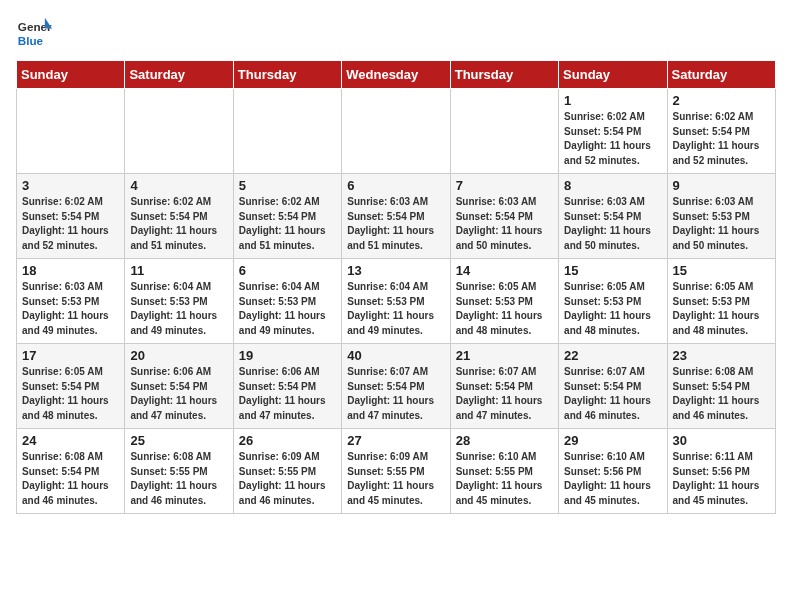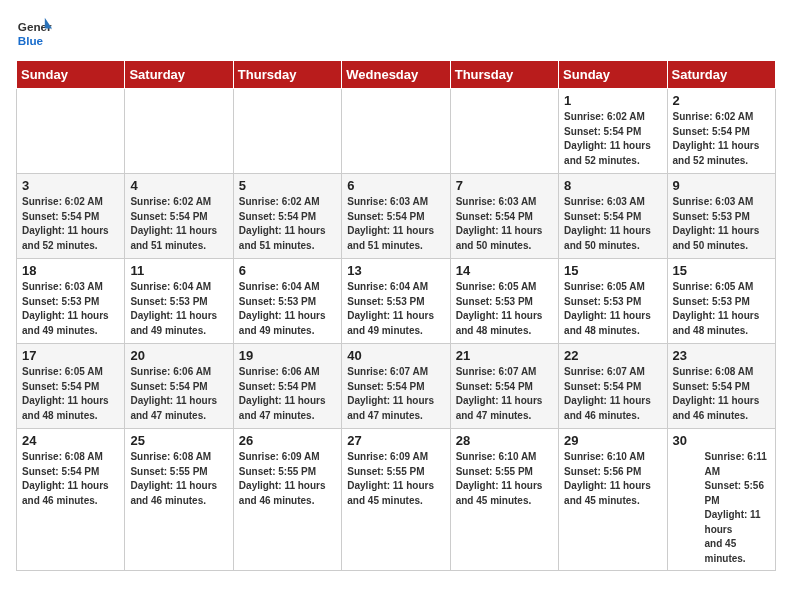--- a/index.html
+++ b/index.html
@@ -323,20 +323,20 @@
         </td>
         <td>
           <span class="day-number">29</span>
           <div class="day-info" style="white-space: pre-line;">Sunrise: 6:10 AM
 Sunset: 5:56 PM
 Daylight: 11 hours
 and 45 minutes.</div>
         </td>
         <td>
           <span class="day-number">30</span>
-          <div class="day-info" style="white-space: pre-line; margin-left: 32px;">Sunrise: 6:11 AM
+          <div class="day-info" style="white-space: pre-line;">Sunrise: 6:11 AM
 Sunset: 5:56 PM
 Daylight: 11 hours
 and 45 minutes.</div>
         </td>
       </tr>
     </tbody>
 </table>
 
 </body></html>

